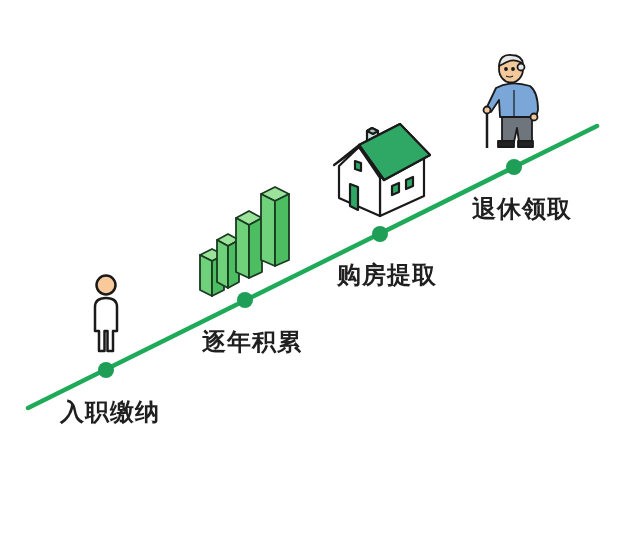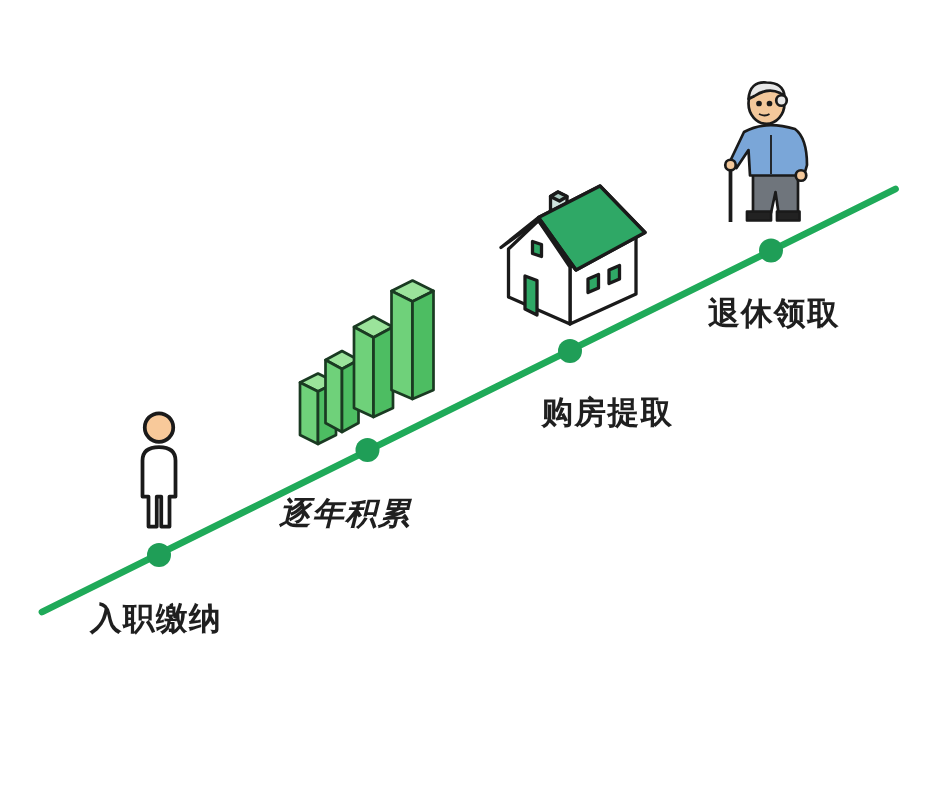--- a/index.html
+++ b/index.html
@@ -1,19 +1,19 @@
 <!DOCTYPE html>
 <html><head>
   <meta charset="utf-8">
   <style>
     html, body { margin: 0; padding: 0; background: #ffffff; }
     body { width: 629px; height: 535px; position: relative; overflow: hidden;
            font-family: "DejaVu Sans", "Liberation Sans", sans-serif; }
     #stage { position: absolute; left: 0; top: 0; width: 629px; height: 535px; }
-    .label { position: absolute; font-size: 21px; font-weight: bold; color: #1f1f1f;
+    .label { position: absolute; font-size: 24px; font-weight: bold; color: #1f1f1f;
              letter-spacing: 1px; white-space: nowrap; line-height: 26px; }
   </style>
 </head>
 <body>
 
 <svg id="stage" viewBox="0 0 629 535" xmlns="http://www.w3.org/2000/svg">
 
   <line x1="28" y1="408" x2="597" y2="126" stroke="#1faa59" stroke-width="4.5" stroke-linecap="round"></line>
 
   <circle cx="106" cy="370" r="8" fill="#1f9e57"></circle>
@@ -84,15 +84,15 @@
     <ellipse cx="511" cy="69" rx="12" ry="13.5" fill="#f3c89b"></ellipse>
     <path d="M499 66 Q500 54 511 55 Q522 55 523 64 L520 62 Q512 58 503 64 Z" fill="#e8e8e8"></path>
     <circle cx="521" cy="67" r="3.5" fill="#e8e8e8"></circle>
     <circle cx="506" cy="69" r="1" fill="#1a1a1a"></circle>
     <circle cx="513" cy="69" r="1" fill="#1a1a1a"></circle>
     <path d="M506 76 Q510 78 513 76" fill="none" stroke-width="1.2"></path>
   </g>
 </svg>
 
 <div class="label" style="left:60px; top:399px;font-family:Liberation Serif, serif;">入职缴纳</div>
-<div class="label" style="left:186px; top:329px;font-style:italic;">逐年积累</div>
-<div class="label" style="left:337px; top:262px;margin-left:24px;">购房提取</div>
+<div class="label" style="left:202px; top:329px;">逐年积累</div>
+<div class="label" style="left:337px; top:262px;">购房提取</div>
 <div class="label" style="left:472px; top:196px;">退休领取</div>
 
 </body></html>

